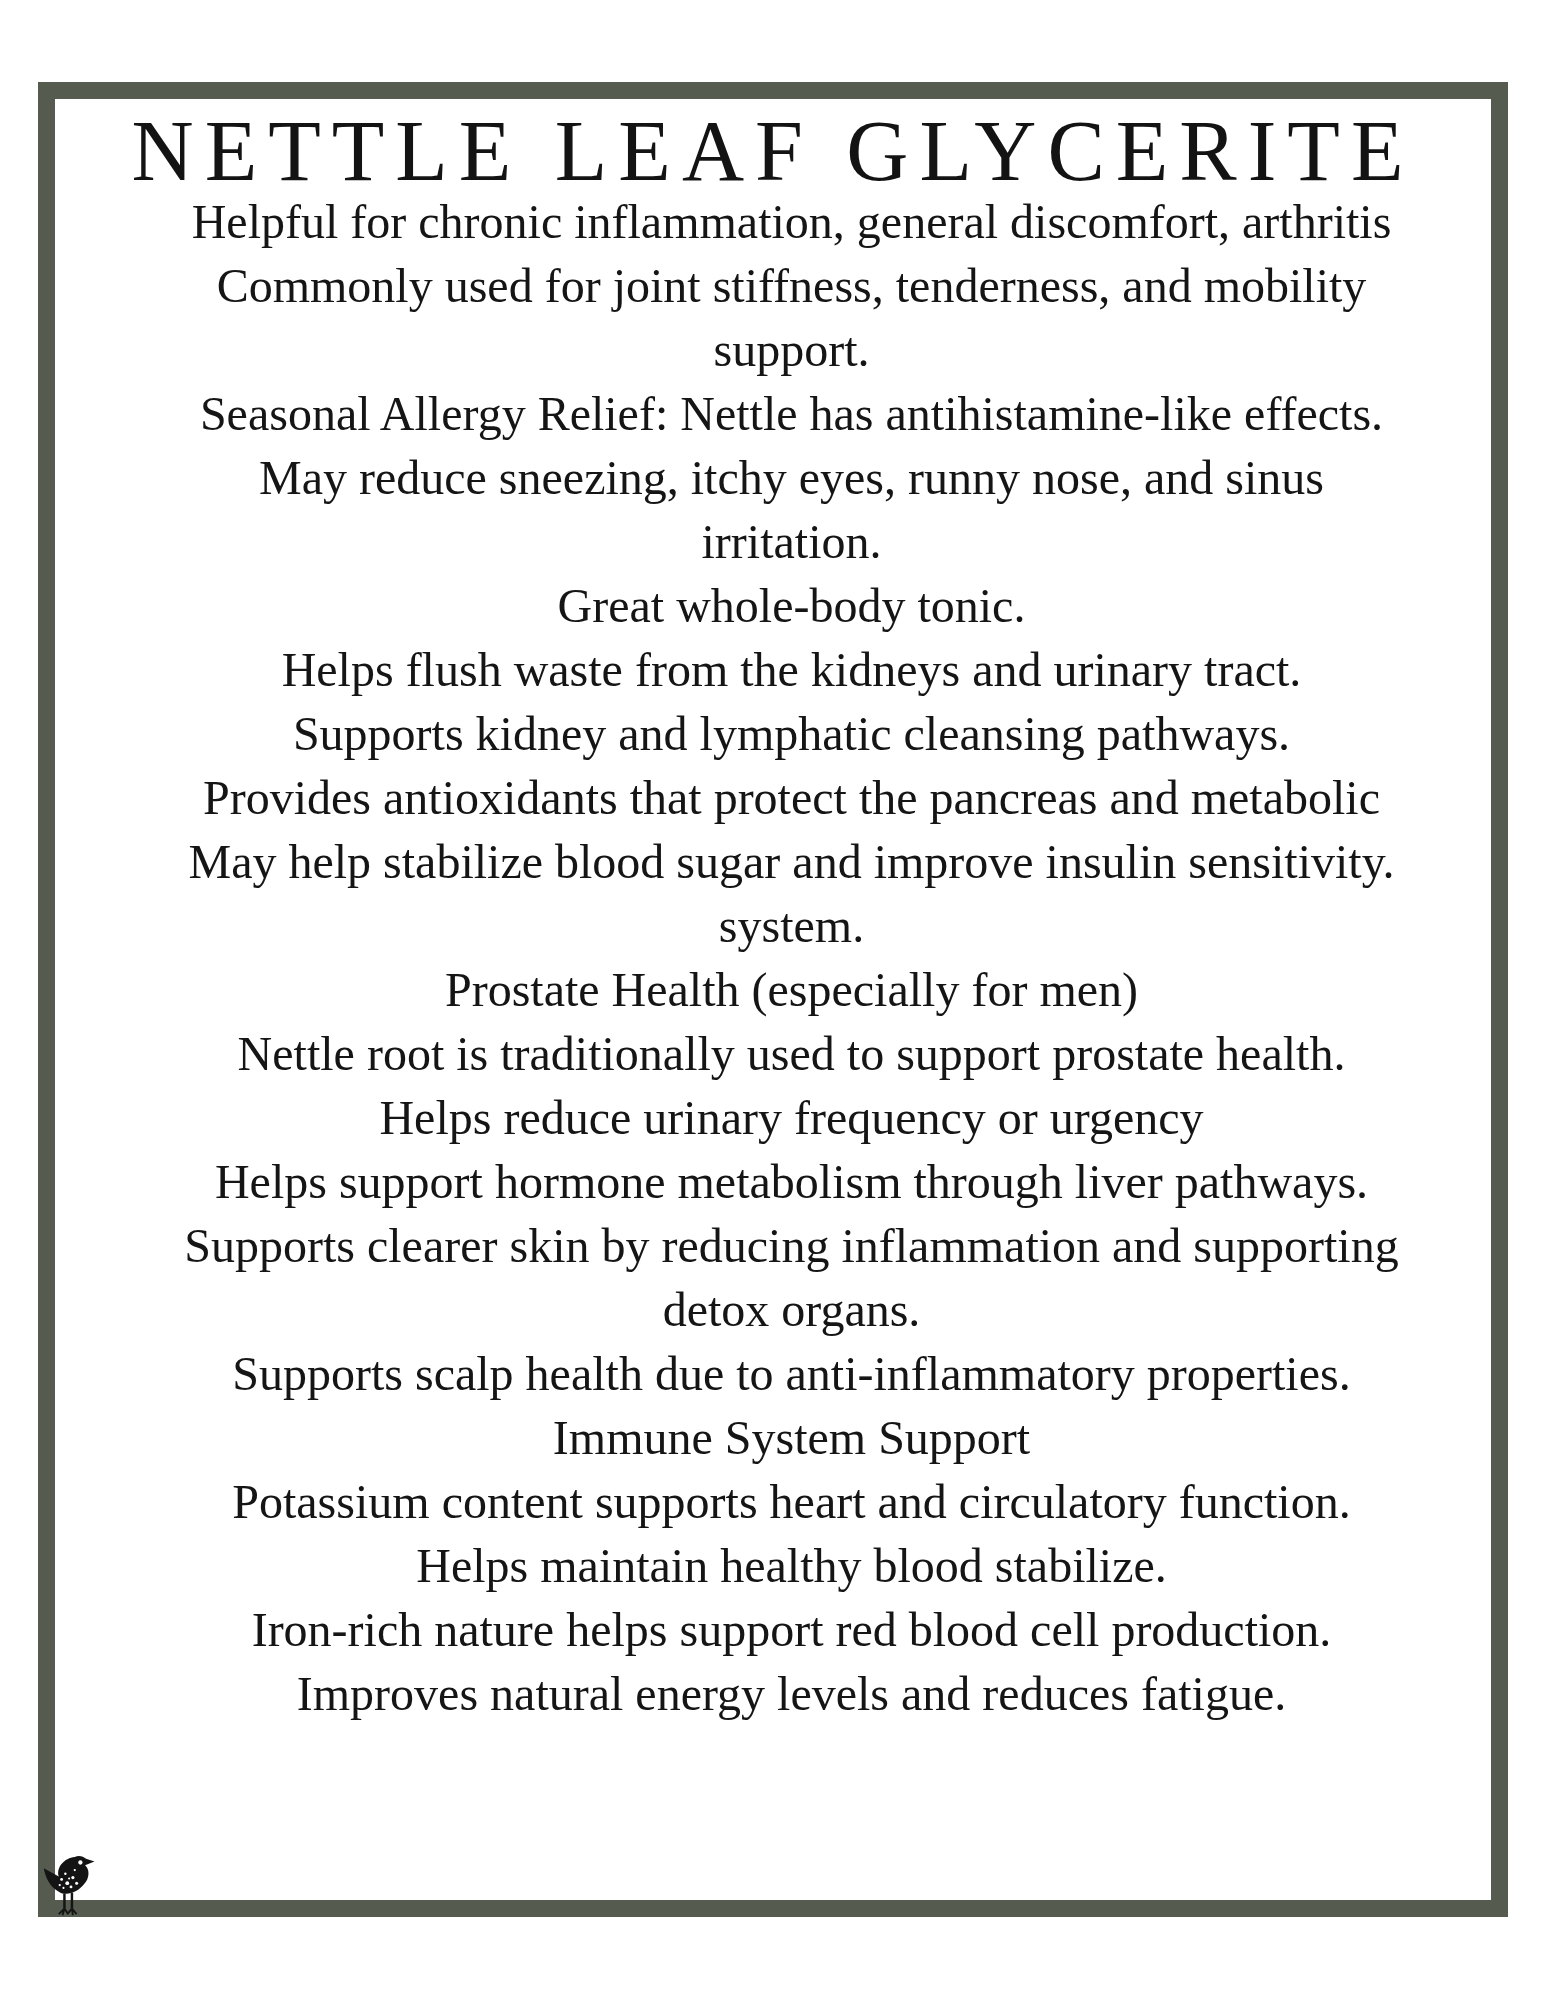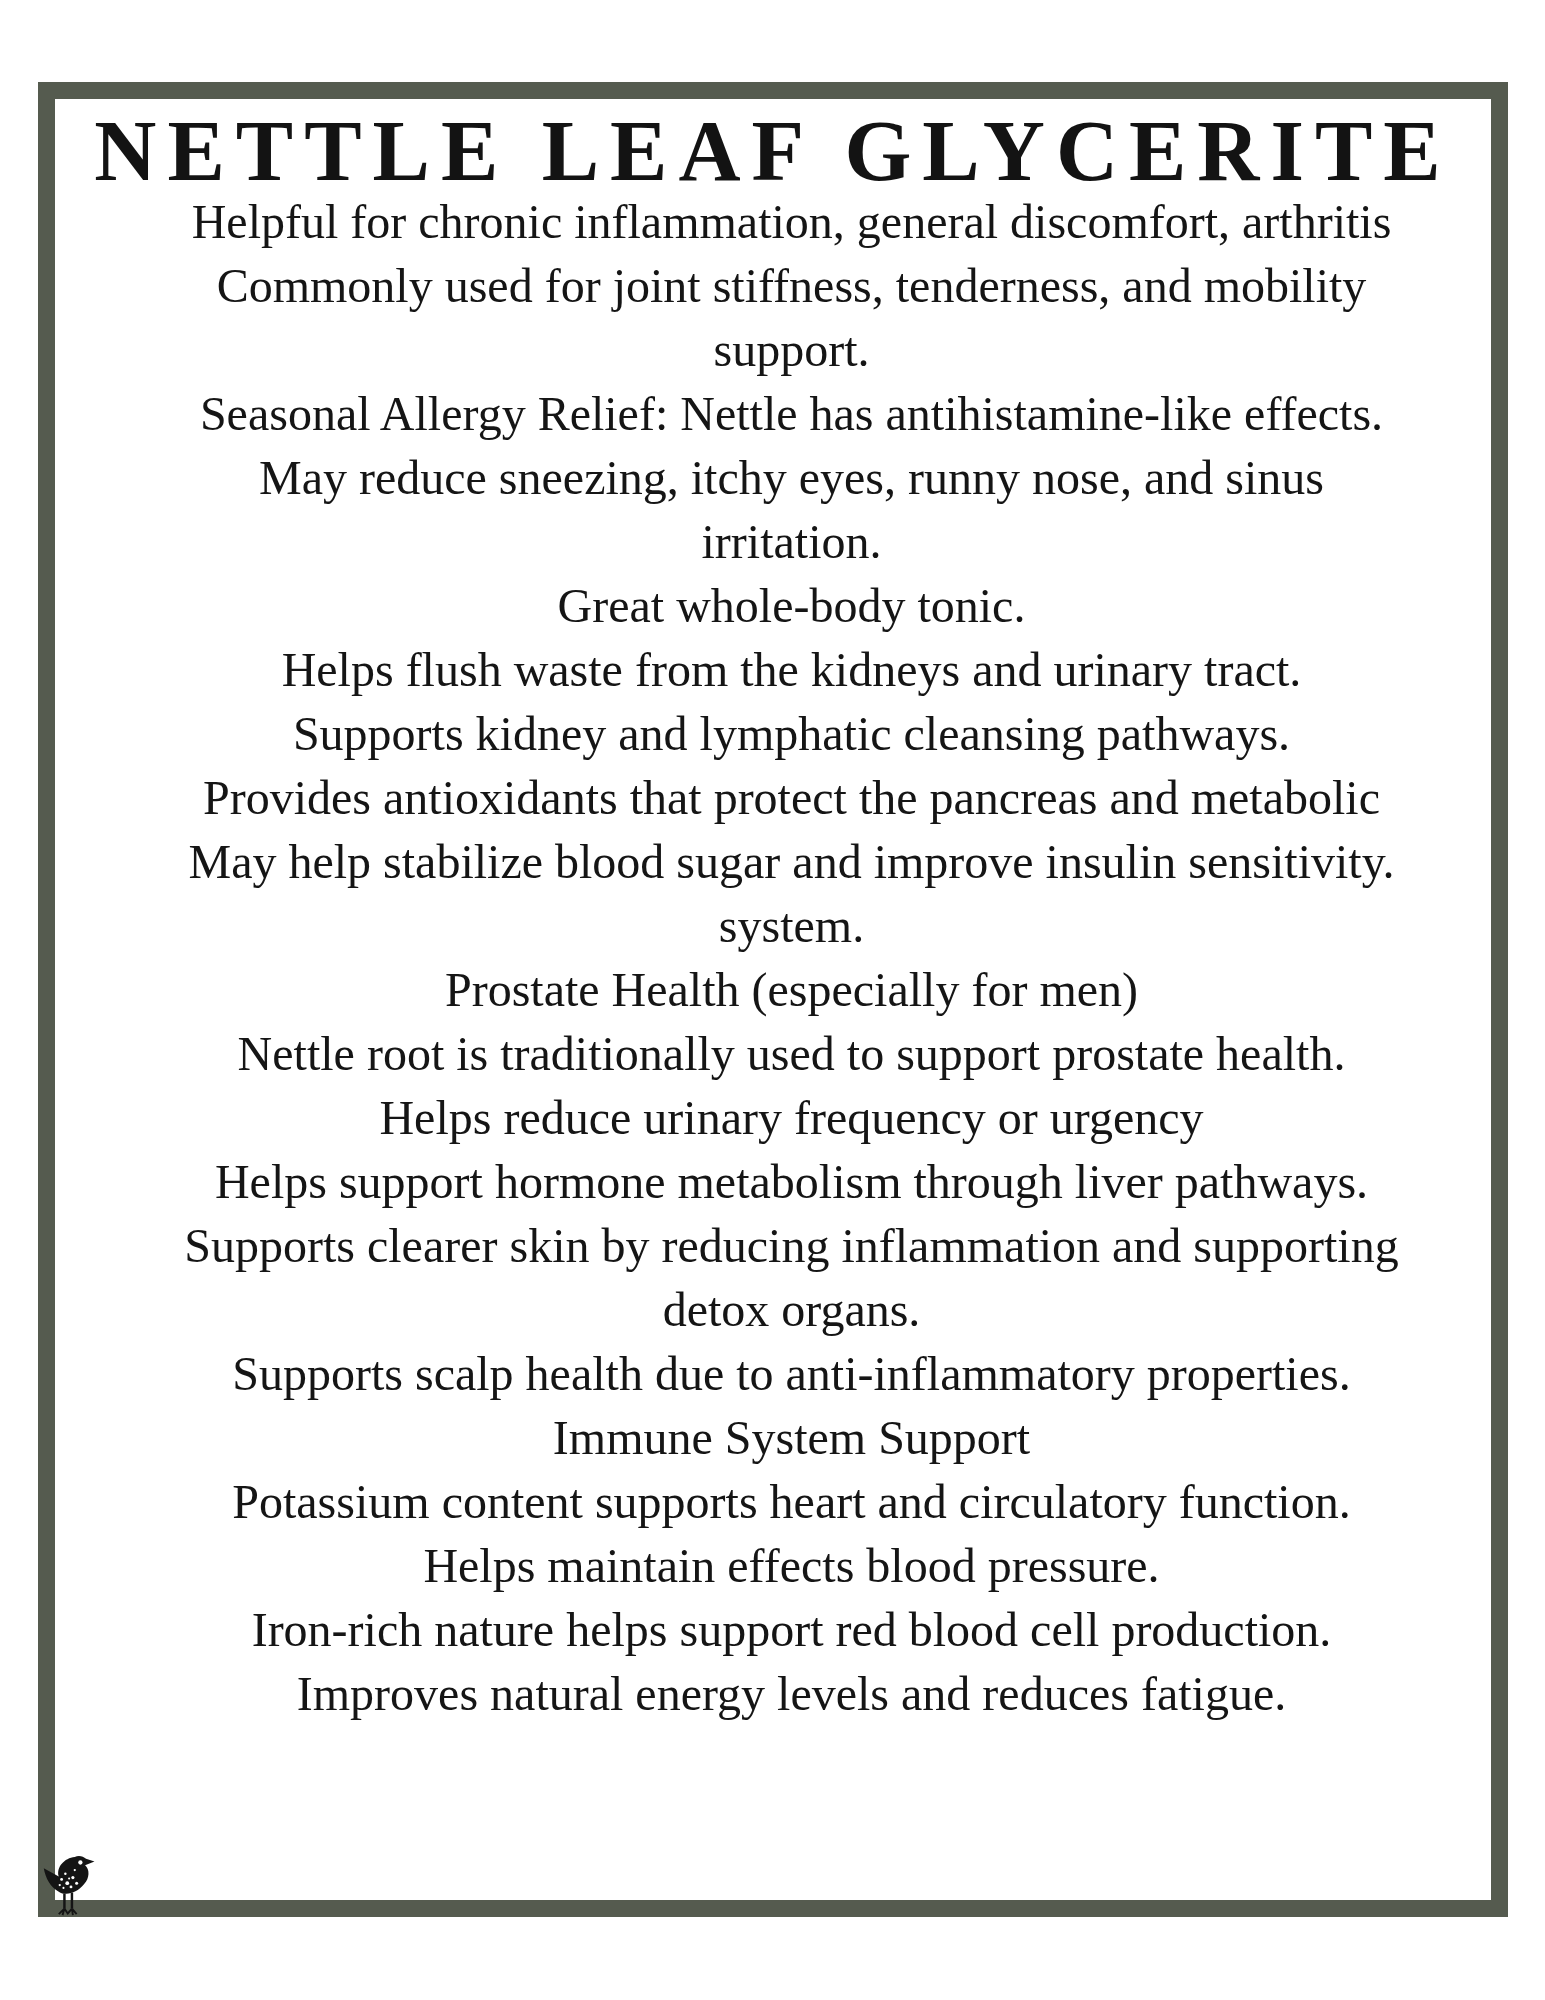--- a/index.html
+++ b/index.html
@@ -23,21 +23,21 @@
   }
   .title{
     position:absolute;
     top:2px;
     left:0;
     right:0;
     margin:0;
     text-align:center;
     font-size:86px;
     line-height:100px;
-    font-weight:700;
+    font-weight:400;
     letter-spacing:11px;
     color:#131313;
     white-space:nowrap;
   }
   .body-text{
     position:absolute;
     top:91px;
     left:0;
     right:0;
     color:#151515;
@@ -79,21 +79,21 @@
         <div class="line">system.</div>
         <div class="line">Prostate Health (especially for men)</div>
         <div class="line">Nettle root is traditionally used to support prostate health.</div>
         <div class="line">Helps reduce urinary frequency or urgency</div>
         <div class="line">Helps support hormone metabolism through liver pathways.</div>
         <div class="line">Supports clearer skin by reducing inflammation and supporting</div>
         <div class="line">detox organs.</div>
         <div class="line">Supports scalp health due to anti-inflammatory properties.</div>
         <div class="line">Immune System Support</div>
         <div class="line">Potassium content supports heart and circulatory function.</div>
-        <div class="line">Helps maintain effects blood pressure.</div>
+        <div class="line">Helps maintain healthy blood stabilize.</div>
         <div class="line">Iron-rich nature helps support red blood cell production.</div>
         <div class="line">Improves natural energy levels and reduces fatigue.</div>
       </div>
   </div>
 
   <svg class="bird" viewBox="0 0 60 66" xmlns="http://www.w3.org/2000/svg" aria-hidden="true">
     <path d="M1,14 L17,23 C14,13 23,3 34,2 C38,0 43,1 46,4 L55,7 L45,11
              C50,15 50,25 44,31 C36,41 24,44 17,39 C8,34 3,25 1,14 Z" fill="#141414"></path>
     <path d="M23,41 L23,57 M31,40 L31,57" stroke="#141414" stroke-width="2.6" fill="none"></path>
     <path d="M23,57 L17,63 M23,57 L27,63 M23,57 L21,64 M31,57 L26,63 M31,57 L36,63 M31,57 L32,64" stroke="#141414" stroke-width="2" fill="none"></path>

